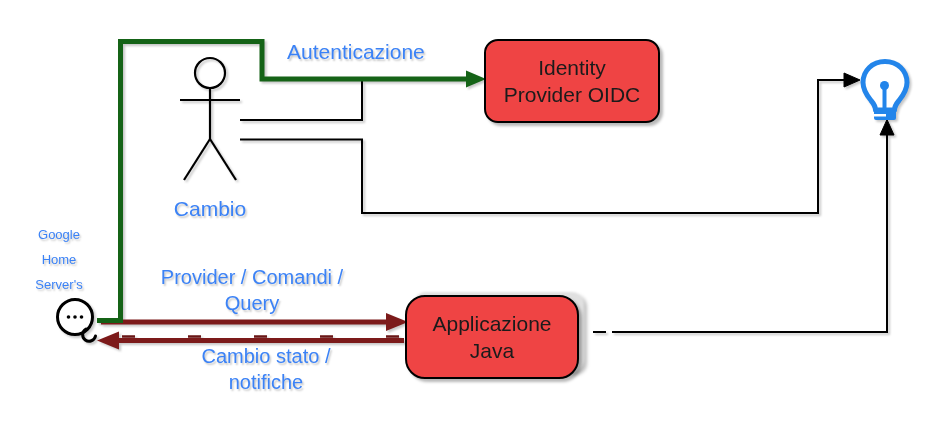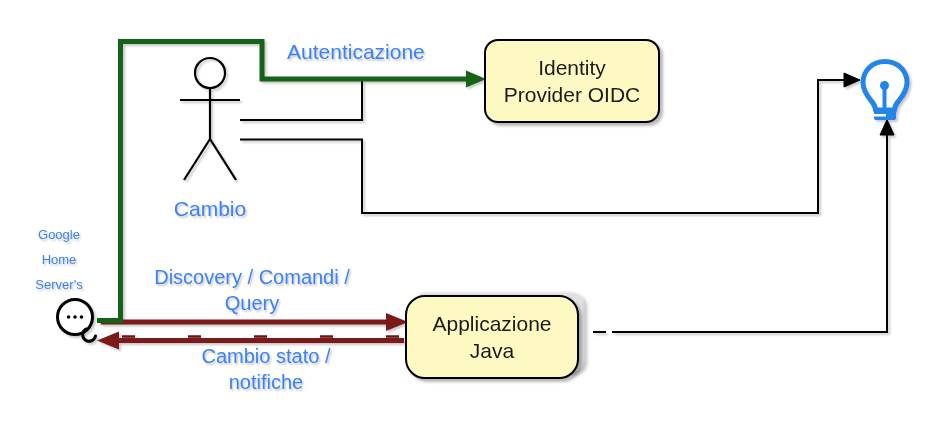--- a/index.html
+++ b/index.html
@@ -13,21 +13,21 @@
     text-shadow:1.5px 2px 2px rgba(0,0,0,0.22);line-height:26px;
   }
   .lbl-aut{left:287px;top:39px;font-size:21px;}
   .lbl-actor{left:170px;top:196px;width:80px;text-align:center;font-size:21px;}
   .lbl-comandi{left:352px;top:217px;font-size:21.5px;}
   .lbl-google{left:12px;top:222px;width:94px;text-align:center;font-size:13px;line-height:25px;}
   .lbl-discovery{left:142px;top:264px;width:220px;text-align:center;font-size:20px;}
   .lbl-cambio{left:166px;top:343px;width:200px;text-align:center;font-size:20px;}
   .node{
     position:absolute;display:flex;align-items:center;justify-content:center;
-    text-align:center;white-space:pre-line;background:#fef9c3;border:2.5px solid #000;
+    text-align:center;white-space:pre-line;background:#ef4444;border:2.5px solid #000;
     font-size:21px;line-height:27px;box-shadow:3px 3px 3px rgba(0,0,0,0.28);
   }
   .node-identity{left:484px;top:39px;width:172px;height:80px;border-radius:14px;}
   .node-java{left:405px;top:295px;width:170px;height:80px;border-radius:20px;}
   .node-java-back{
     position:absolute;left:414px;top:292px;width:170px;height:80px;border-radius:12px;
     background:#e0e0e0;filter:blur(1.3px);box-shadow:3px 3px 3px rgba(0,0,0,0.25);
   }
   .blk{stroke:#000000;}
 </style>
@@ -100,19 +100,19 @@
 
   <div class="lbl lbl-aut">Autenticazione</div>
 
   <div class="lbl lbl-actor">Cambio</div>
 
 
   <div class="lbl lbl-google">Google
 Home
 Server's</div>
 
-  <div class="lbl lbl-discovery">Discovery  / Comandi /
+  <div class="lbl lbl-discovery">Provider  / Comandi /
 Query</div>
 
   <div class="lbl lbl-cambio">Cambio stato /
 notifiche</div>
 
 </div>
 
 </body></html>

